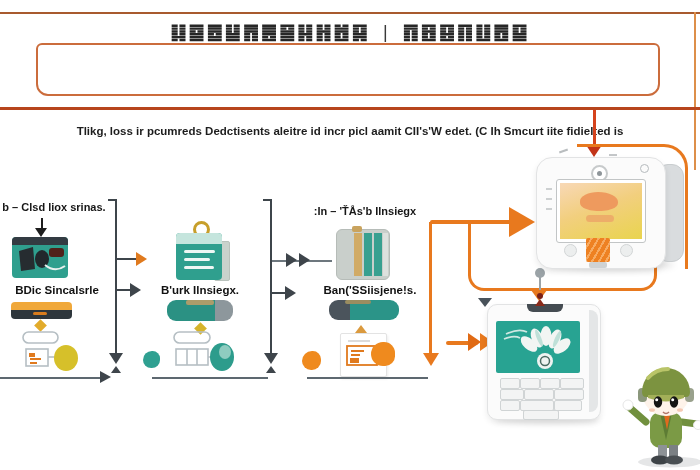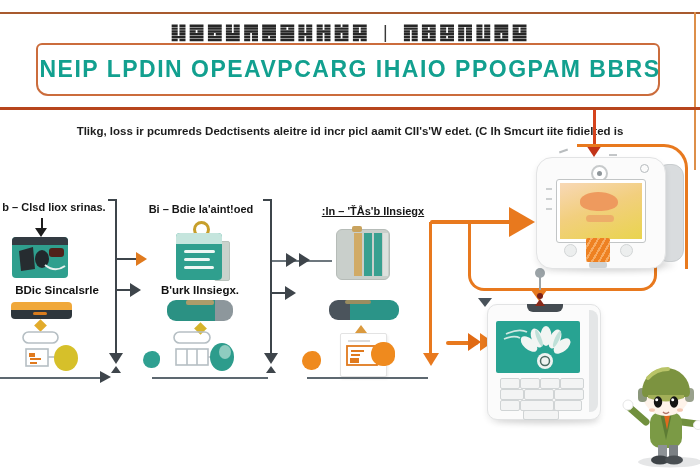--- a/index.html
+++ b/index.html
@@ -31,21 +31,20 @@
 <div class="canvas">
 
   <div class="abs rule" style="left:0;top:12px;width:700px;height:2px;background:#a85a2e;"></div>
   <div class="abs" style="left:694px;top:12px;width:2px;height:158px;background:#dd8f4a;"></div>
   <div class="abs cjk ctr">
     <span>䷆䷈䷉䷊䷋䷌䷍䷎䷏䷐䷑</span>
     <span style="color:#3a3a3a;font-weight:400;padding:0 6px;">|</span>
     <span>䷓䷔䷕䷖䷗䷘䷙</span>
   </div>
   <div class="abs hbox"></div>
-  <div class="abs title ctr">NEIP LPDIN OPEAVPCARG IHAIO PPOGPAM BBRS</div>
   <div class="abs rule" style="left:0;top:107px;width:700px;height:3px;"></div>
 
   <div class="abs intro ctr">Tlikg, loss ir pcumreds Dedctisents aleitre id incr picl aamit CII's'W edet. (C Ih Smcurt iite fidielted is</div>
 
   <div class="abs lbl ctr" style="left:-4px;top:201px;width:116px;">b – Clsd liox srinas.</div>
   <div class="abs" style="left:41px;top:218px;width:2px;height:11px;background:#1e1e1e;"></div>
   <div class="abs tri" style="left:35px;top:228px;border-left:6px solid transparent;border-right:6px solid transparent;border-top:9px solid #1e1e1e;"></div>
 
   <div class="abs" style="left:12px;top:237px;width:56px;height:41px;background:#2f9f8e;border-radius:4px;">
     <div style="height:8px;background:#333b42;border-radius:4px 4px 0 0;"></div>
@@ -76,21 +75,20 @@
 
   <div class="abs" style="left:108px;top:199px;width:8px;height:2px;background:#3e454b;"></div>
   <div class="abs vline" style="left:115px;top:199px;height:156px;"></div>
   <div class="abs tri" style="left:109px;top:353px;border-left:7px solid transparent;border-right:7px solid transparent;border-top:11px solid #3e454b;"></div>
   <div class="abs tri" style="left:111px;top:366px;border-left:5px solid transparent;border-right:5px solid transparent;border-bottom:7px solid #3e454b;"></div>
   <div class="abs shaft" style="left:117px;top:258px;width:20px;height:2px;"></div>
   <div class="abs tri" style="left:136px;top:252px;border-top:7px solid transparent;border-bottom:7px solid transparent;border-left:11px solid #e07a1e;"></div>
   <div class="abs shaft" style="left:117px;top:289px;width:14px;height:2px;"></div>
   <div class="abs tri" style="left:130px;top:283px;border-top:7px solid transparent;border-bottom:7px solid transparent;border-left:11px solid #3e454b;"></div>
 
-  <div class="abs lbl ctr" style="left:138px;top:203px;width:126px;">Bi – Bdie la'aint!oed</div>
   <div class="abs" style="left:193px;top:221px;width:11px;height:11px;border:3px solid #c79f2b;border-radius:50%;"></div>
   <div class="abs" style="left:214px;top:241px;width:14px;height:38px;background:#c9d2cc;border-radius:2px;border:1px solid #b9c2bc;"></div>
   <div class="abs" style="left:176px;top:233px;width:46px;height:47px;background:#2f9f8e;border-radius:4px;">
     <div style="height:11px;background:#c5e5dd;border-radius:4px 4px 0 0;"></div>
     <div style="position:absolute;left:8px;top:17px;width:31px;height:3px;background:#eef7f4;border-radius:1.5px;"></div>
     <div style="position:absolute;left:8px;top:25px;width:26px;height:3px;background:#eef7f4;border-radius:1.5px;"></div>
     <div style="position:absolute;left:8px;top:33px;width:30px;height:3px;background:#eef7f4;border-radius:1.5px;"></div>
   </div>
   <div class="abs cap ctr" style="left:148px;top:284px;width:104px;">B'urk Ilnsiegx.</div>
   <div class="abs" style="left:167px;top:300px;width:66px;height:21px;border-radius:9px;background:linear-gradient(90deg,#2b9183 0 72%,#8d979c 72%);">
@@ -112,28 +110,29 @@
   <div class="abs" style="left:263px;top:199px;width:8px;height:2px;background:#3e454b;"></div>
   <div class="abs vline" style="left:270px;top:199px;height:156px;"></div>
   <div class="abs tri" style="left:264px;top:353px;border-left:7px solid transparent;border-right:7px solid transparent;border-top:11px solid #3e454b;"></div>
   <div class="abs tri" style="left:266px;top:366px;border-left:5px solid transparent;border-right:5px solid transparent;border-bottom:7px solid #3e454b;"></div>
   <div class="abs" style="left:272px;top:260px;width:60px;height:1.5px;background:#6d777e;"></div>
   <div class="abs tri" style="left:286px;top:253px;border-top:7px solid transparent;border-bottom:7px solid transparent;border-left:11px solid #3e454b;"></div>
   <div class="abs tri" style="left:299px;top:253px;border-top:7px solid transparent;border-bottom:7px solid transparent;border-left:11px solid #3e454b;"></div>
   <div class="abs shaft" style="left:272px;top:292px;width:14px;height:2px;"></div>
   <div class="abs tri" style="left:285px;top:286px;border-top:7px solid transparent;border-bottom:7px solid transparent;border-left:11px solid #3e454b;"></div>
 
-  <div class="abs lbl ctr" style="left:304px;top:205px;width:138px;text-decoration:underline;">:In – 'ŤÅs'b Ilnsiegx</div>
+  <div class="abs lbl ctr" style="left:296px;top:205px;width:138px;">:In – 'ŤÅs'b Ilnsiegx</div>
   <div class="abs" style="left:336px;top:229px;width:52px;height:49px;background:#c9cfcb;border:1px solid #b6bcb8;border-radius:6px;">
     <div style="position:absolute;left:15px;top:-4px;width:10px;height:6px;background:#c9a35e;border-radius:2px;"></div>
     <div style="position:absolute;left:17px;top:3px;width:8px;height:43px;background:#d1ab66;"></div>
     <div style="position:absolute;left:27px;top:3px;width:8px;height:43px;background:#38a090;"></div>
     <div style="position:absolute;left:37px;top:3px;width:8px;height:43px;background:#38a090;"></div>
     <div style="position:absolute;left:46px;top:3px;width:5px;height:43px;background:#dde1de;"></div>
   </div>
+  <div class="abs cap ctr" style="left:314px;top:284px;width:112px;">Ban('SSiisjene!s.</div>
   <div class="abs" style="left:329px;top:300px;width:70px;height:20px;border-radius:9px;background:linear-gradient(90deg,#4b545c 0 30%,#2b9488 30%);">
     <div style="position:absolute;left:16px;top:0;width:26px;height:4px;background:#9a8d60;border-radius:2px;"></div>
   </div>
   <div class="abs tri" style="left:355px;top:325px;border-left:6px solid transparent;border-right:6px solid transparent;border-bottom:8px solid #db9a3e;"></div>
   <div class="abs blob" style="left:302px;top:351px;width:19px;height:19px;background:#ef8a1e;"></div>
   <div class="abs" style="left:340px;top:333px;width:45px;height:42px;background:#fff;border:1px solid #e3e3e3;border-radius:2px;box-shadow:1px 2px 3px rgba(0,0,0,.08);">
     <svg width="45" height="42">
       <path d="M7 7 h22" stroke="#cfcfcf" stroke-width="1.5"></path>
       <rect x="6" y="12" width="30" height="19" fill="#fff" stroke="#e07a1e" stroke-width="1.8"></rect>
       <path d="M10 17 h13 M10 21 h9" stroke="#e07a1e" stroke-width="1.8"></path>

